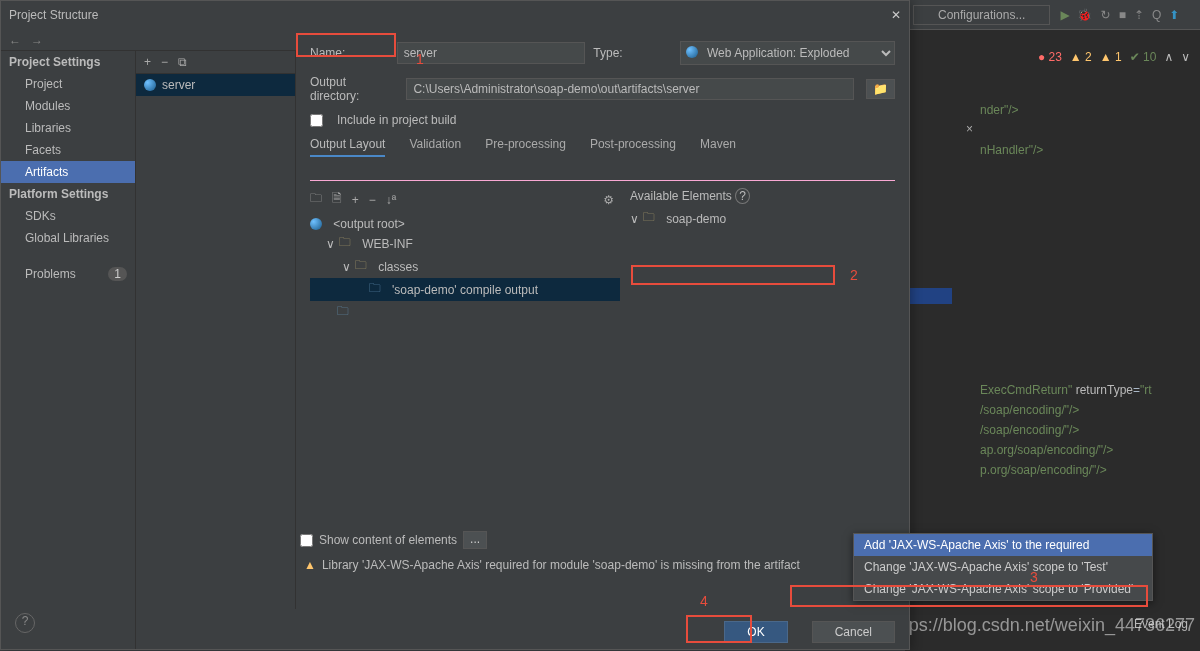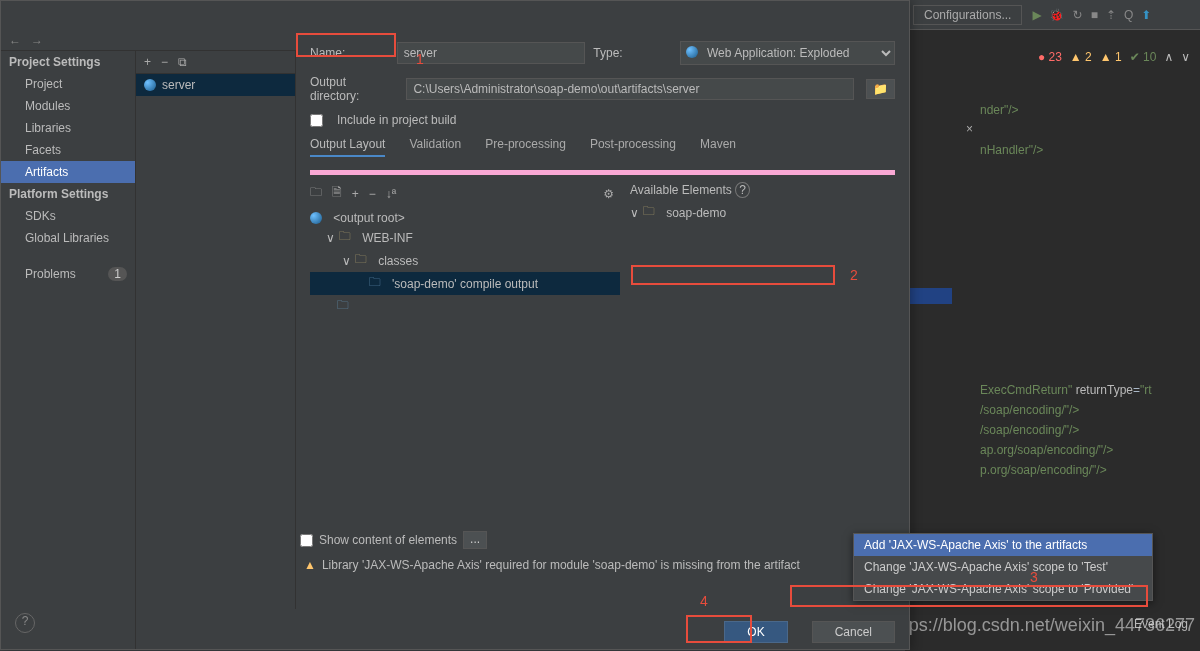--- a/index.html
+++ b/index.html
@@ -1,19 +1,19 @@
 <!DOCTYPE html>
 <html><head>
 <meta charset="utf-8">
 <style>
 * { margin:0; padding:0; box-sizing:border-box; font-family:"Segoe UI",Arial,sans-serif; font-size:12px; }
 body { width:1200px; height:651px; background:#3c3f41; color:#bbb; overflow:hidden; position:relative; }
 .ide-bg { position:absolute; top:0; left:905px; right:0; bottom:0; background:#2b2b2b; }
 .ide-top { position:absolute; top:0; left:905px; right:0; height:30px; background:#3c3f41; border-bottom:1px solid #555; display:flex; align-items:center; padding-left:8px; }
-.config-btn { background:#3c3f41; border:1px solid #555; padding:2px 10px; color:#aaa; }
+.config-btn { background:#3c3f41; border:1px solid #555; padding:2px 24px; color:#aaa; }
 .ide-icons { display:flex; gap:8px; margin-left:10px; color:#888; align-items:center; }
 .ide-status { position:absolute; top:50px; right:10px; display:flex; gap:8px; align-items:center; }
 .err { color:#ff6b68; }
 .warn { color:#ffc66d; }
 .ok { color:#6a8759; }
 .editor { position:absolute; top:100px; left:980px; right:10px; color:#a9b7c6; font-family:Consolas,monospace; line-height:20px; font-size:12px; }
 .str { color:#6a8759; }
 .attr { color:#bababa; }
 .close-x { position:absolute; top:122px; left:966px; color:#aaa; cursor:pointer; }
 .editor-sel { position:absolute; top:288px; left:908px; width:44px; height:16px; background:#214283; }
@@ -39,21 +39,21 @@
 .row { display:flex; align-items:center; gap:8px; margin-bottom:10px; }
 .label { width:95px; color:#bbb; }
 input[type=text], select { background:#45494a; border:1px solid #555; color:#bbb; padding:3px 6px; }
 input.name { width:225px; }
 input.out { width:480px; }
 select.type { width:215px; }
 .red-box { border:2px solid #e74c3c; padding:2px 4px; position:absolute; }
 .red-label { color:#e74c3c; font-size:14px; position:absolute; }
 .chk { margin-right:6px; }
 
-.tabs { display:flex; gap:24px; border-bottom:5px solid #f9a8d4; padding-bottom:13px; margin-top:4px; }
+.tabs { display:flex; gap:24px; border-bottom:1px solid #f9a8d4; padding-bottom:23px; margin-top:4px; }
 .tab { color:#aaa; cursor:pointer; }
 .tab.sel { color:#bbb; border-bottom:2px solid #4a88c7; padding-bottom:4px; }
 
 .split { display:flex; margin-top:8px; }
 .left-pane { width:310px; }
 .lp-tool { display:flex; gap:10px; color:#aaa; margin-bottom:6px; align-items:center; }
 .tree { font-family:"Segoe UI"; }
 .tree-row { padding:1px 0; display:flex; align-items:center; gap:4px; }
 .tree-row.sel { background:#0d293e; }
 .indent1 { padding-left:16px; }
@@ -133,20 +133,26 @@
   <div><span class="str">ExecCmdReturn"</span>  <span class="attr">returnType</span>=<span class="str">"rt</span></div>
   <div><span class="str">/soap/encoding/"/&gt;</span></div>
   <div><span class="str">/soap/encoding/"/&gt;</span></div>
   <div><span class="str">ap.org/soap/encoding/"/&gt;</span></div>
   <div><span class="str">p.org/soap/encoding/"/&gt;</span></div>
 </div>
 <div class="event-log">Event Log</div>
 <div class="wm">https://blog.csdn.net/weixin_44736277</div>
 
 <div class="dialog">
+  <div class="dlg-title">
+    <span>Project Structure</span>
+    <div class="win">
+      <span>✕</span>
+    </div>
+  </div>
   <div class="dlg-nav">
     <span>←</span>
     <span>→</span>
   </div>
 
   <div class="sidebar">
     <div class="hdr">Project Settings</div>
     <div class="item">Project</div>
     <div class="item">Modules</div>
     <div class="item">Libraries</div>
@@ -240,21 +246,21 @@
       <span>Library 'JAX-WS-Apache Axis' required for module 'soap-demo' is missing from the artifact</span>
       <span class="fix-btn">Fix</span>
     </div>
 
     <div class="red-box" style="top:0px;left:0px;width:100px;height:24px"></div>
     <div class="red-label" style="top:18px;left:120px">1</div>
     <div class="red-box rb-compile"></div>
     <div class="red-label" style="top:234px;left:554px">2</div>
 
     <div class="context-menu">
-      <div class="cm-item sel">Add 'JAX-WS-Apache Axis' to the artifacts</div>
+      <div class="cm-item sel">Add 'JAX-WS-Apache Axis' to the required</div>
       <div class="cm-item">Change 'JAX-WS-Apache Axis' scope to 'Test'</div>
       <div class="cm-item">Change 'JAX-WS-Apache Axis' scope to 'Provided'</div>
     </div>
   </div>
 
   <div class="button-bar">
     <button class="btn primary">OK</button>
     <button class="btn">Cancel</button>
   </div>
 

